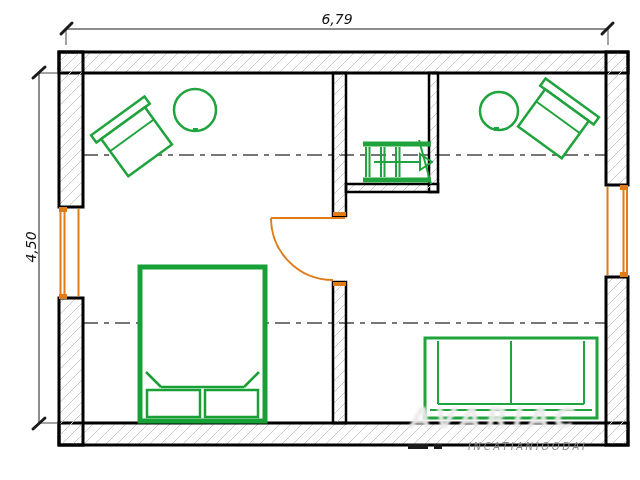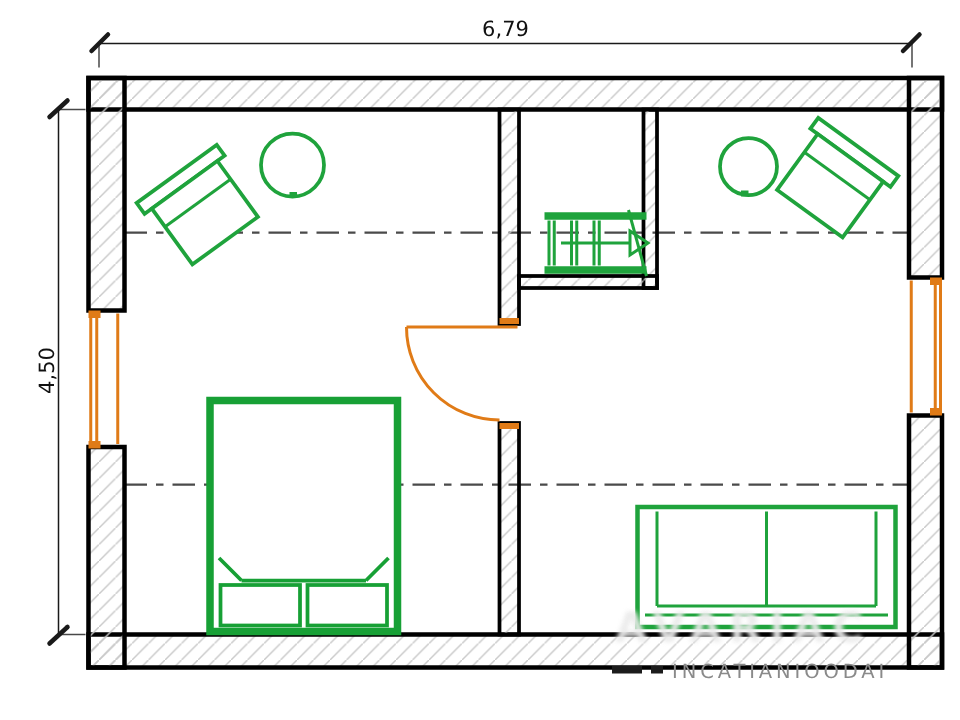--- a/index.html
+++ b/index.html
@@ -1,38 +1,38 @@
 <!DOCTYPE html>
 <html style="--c-wall: #000000; --c-hatch: #c9c9c9; --c-furniture: #1fa33c; --c-bed: #17a035; --c-opening: #e07b17; --c-dashline: #4a4a4a; --c-dimension: #1a1a1a; --c-watermark-large: #ebebeb; --c-watermark-small: #8a8a8a;"><head>
 <meta charset="utf-8">
 <style>
   html,body{margin:0;padding:0;background:#ffffff;}
   body{width:640px;height:480px;position:relative;font-family:"DejaVu Sans",sans-serif;overflow:hidden;}
-  .stage{position:absolute;left:0;top:0;width:640px;height:480px;}
+  .stage{position:absolute;left:0;top:0;width:640px;height:480px;font-style:italic;}
   svg{display:block;}
   .dim{stroke:var(--c-dimension,#1a1a1a);stroke-width:1;fill:none;}
   .dimext{stroke:var(--c-dimension,#1a1a1a);stroke-width:1;fill:none;opacity:.8;}
   .dimtick{stroke:var(--c-dimension,#1a1a1a);stroke-width:3;fill:none;stroke-linecap:round;}
   .dimtext{fill:#111;font-size:14px;font-family:"DejaVu Sans",sans-serif;}
   .wall{fill:url(#hatch);stroke:var(--c-wall,#000000);stroke-width:3;}
   .iwall{fill:url(#hatch);stroke:var(--c-wall,#000000);stroke-width:2.5;}
   .axis{stroke:var(--c-dashline,#4a4a4a);stroke-width:1.5;fill:none;stroke-dasharray:15 6 5 6;}
   .win{stroke:var(--c-opening,#e07b17);stroke-width:2;fill:none;}
   .winfill{fill:var(--c-opening,#e07b17);stroke:none;}
   .furn{stroke:var(--c-furniture,#1fa33c);fill:none;stroke-width:2.5;}
   .furnfill{stroke:var(--c-furniture,#1fa33c);fill:#ffffff;stroke-width:2.5;}
   .furnthin{stroke:var(--c-furniture,#1fa33c);fill:none;stroke-width:2;}
   .rail{stroke:var(--c-furniture,#1fa33c);fill:none;stroke-width:5;}
   .bed{stroke:var(--c-bed,#17a035);fill:#ffffff;stroke-width:5;}
   .bedline{stroke:var(--c-bed,#17a035);fill:none;stroke-width:2.5;}
   .pillow{stroke:var(--c-bed,#17a035);fill:#ffffff;stroke-width:2.5;}
   .watermark-large{position:absolute;left:410px;top:402px;width:225px;font-weight:bold;font-size:28px;
       letter-spacing:5px;color:var(--c-watermark-large,#ebebeb);filter:blur(1.3px);opacity:.95;
       font-family:"DejaVu Sans",sans-serif;white-space:nowrap;}
-  .watermark-small{position:absolute;left:448px;top:441px;font-size:13px;letter-spacing:2.6px;
+  .watermark-small{position:absolute;left:468px;top:441px;font-size:10px;letter-spacing:2.6px;
       color:var(--c-watermark-small,#8a8a8a);font-family:"DejaVu Sans",sans-serif;white-space:nowrap;}
   .wm-block{position:absolute;background:#1c1c1c;height:5px;}
   .b1{left:408px;top:444px;width:20px;}
   .b2{left:434px;top:444px;width:8px;}
 </style>
 </head>
 <body>
 
 <div class="stage">
 <svg width="640" height="480" viewBox="0 0 640 480">

